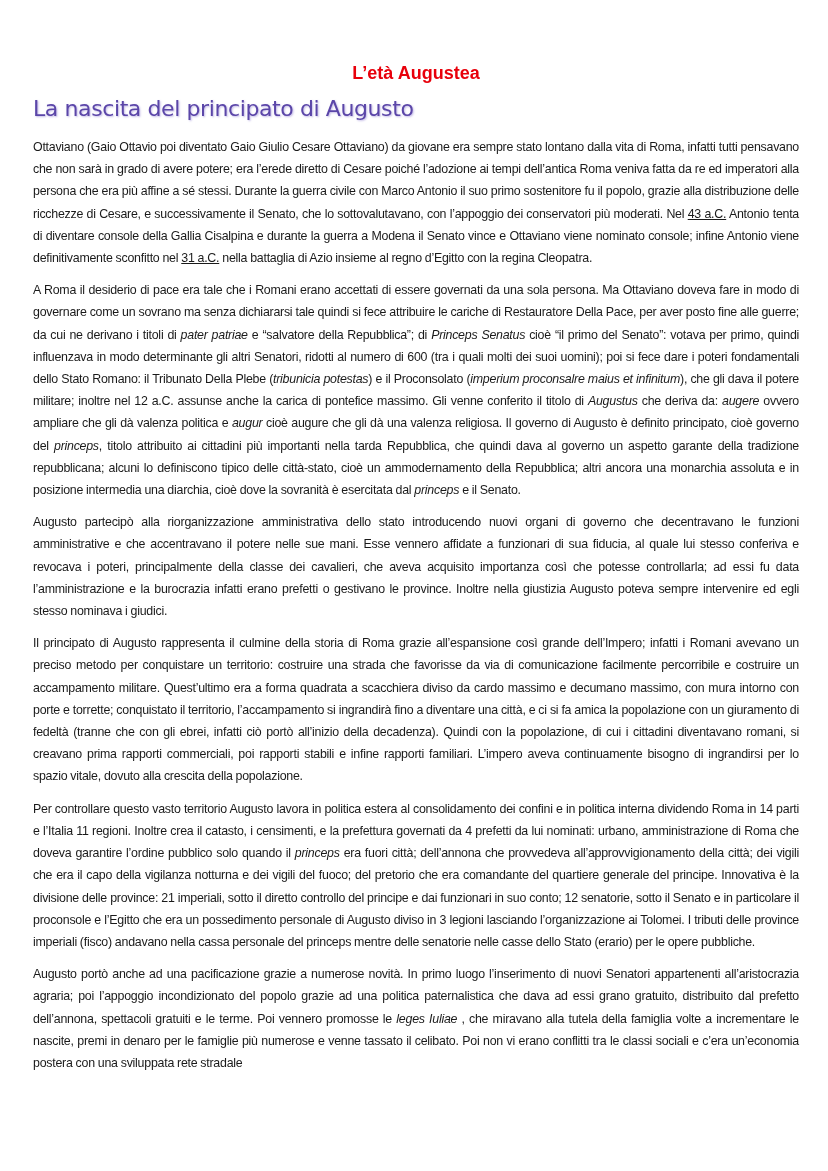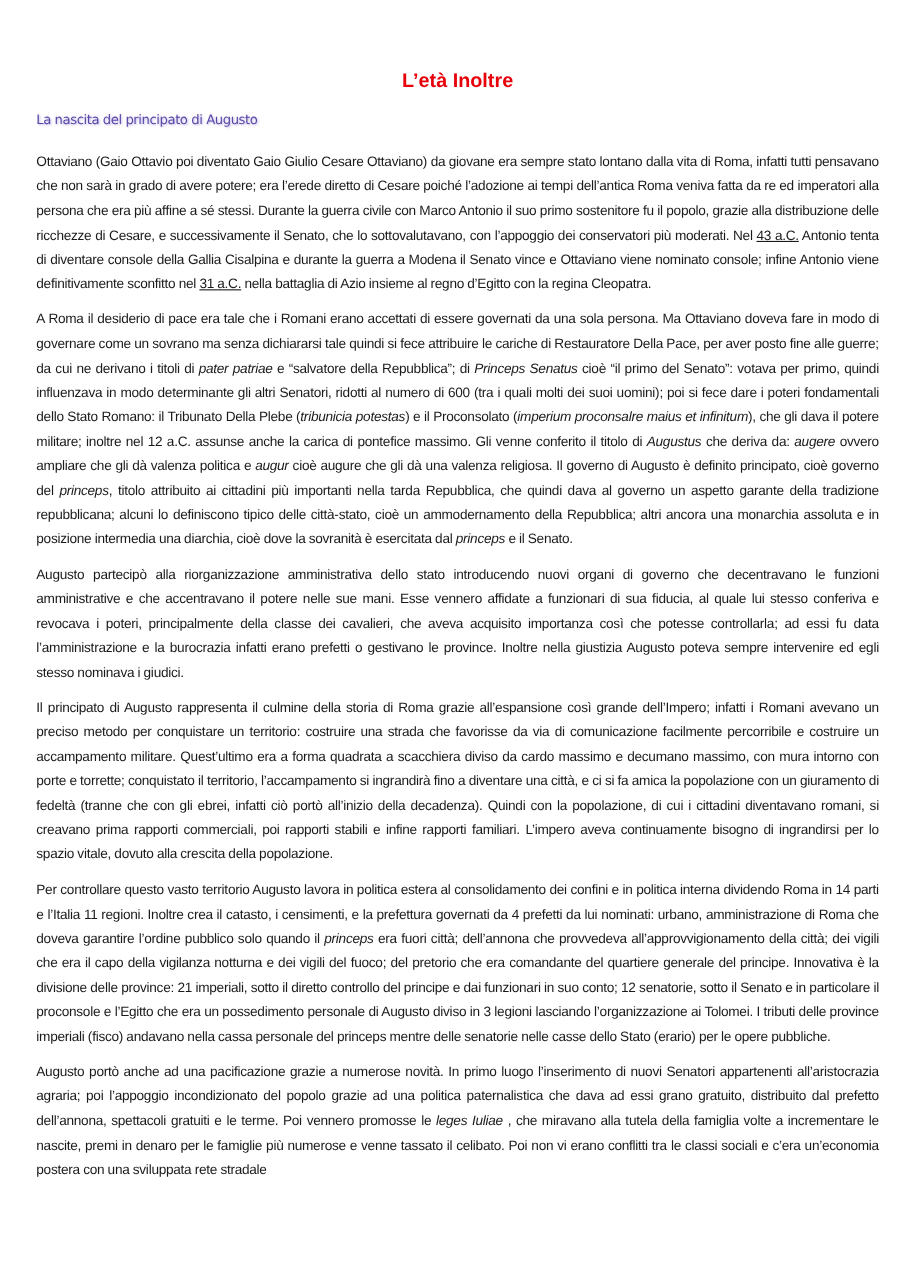--- a/index.html
+++ b/index.html
@@ -7,39 +7,39 @@
   .page {
     position: absolute; left: 33px; top: 60px; width: 766px;
     font-family: "Liberation Sans", sans-serif;
     color: #1a1a1a;
   }
   .title {
     text-align: center; color: #e8000b; font-weight: bold;
     font-size: 18px; margin: 0 0 10px 0; height: 26px; line-height: 26px;
   }
   .subtitle {
-    color: #5b46a8; font-size: 12px; margin: 0 0 14px 0;
+    color: #5b46a8; font-size: 22px; margin: 0 0 14px 0;
     font-family: "DejaVu Sans", sans-serif; font-weight: normal;
     letter-spacing: -0.4px;
     text-shadow: 1px 1px 2px rgba(120,100,200,0.45);
     height: 26px; line-height: 26px;
   }
   .para {
     font-family: "Liberation Sans Narrow", "Liberation Sans", sans-serif;
     font-size: 12.4px; line-height: 22.2px; text-align: justify;
     margin: 0 0 10px 0; letter-spacing: -0.25px; word-spacing: -0.2px;
   }
   .para b { font-weight: normal; }
   .para u { text-decoration: underline; }
 </style>
 </head>
 <body>
 
 <div class="page">
-  <h1 class="title">L’età Inoltre</h1>
+  <h1 class="title">L’età Augustea</h1>
   <h2 class="subtitle">La nascita del principato di Augusto</h2>
   <div id="body">
     <p class="para">Ottaviano (Gaio Ottavio poi diventato Gaio Giulio Cesare Ottaviano) da giovane era sempre stato lontano dalla vita di Roma, infatti tutti pensavano che non sarà in grado di avere potere; era l’<b>erede diretto</b> di Cesare poiché l’adozione ai tempi dell’antica Roma veniva fatta da re ed imperatori alla persona che era più affine a sé stessi. Durante la guerra civile con Marco Antonio il suo primo sostenitore fu il <b>popolo</b>, grazie alla <b>distribuzione delle ricchezze</b> di Cesare, e successivamente il <b>Senato</b>, che lo sottovalutavano, con l’appoggio dei conservatori più moderati. Nel <u>43 a.C.</u> Antonio tenta di diventare console della Gallia Cisalpina e durante la guerra a Modena il Senato vince e Ottaviano viene nominato <b>console</b>; infine Antonio viene definitivamente sconfitto nel <u>31 a.C.</u> nella battaglia di Azio insieme al regno d’Egitto con la regina Cleopatra.</p>
     <p class="para">A Roma il desiderio di pace era tale che i Romani erano accettati di essere governati da una sola persona. Ma Ottaviano doveva fare in modo di governare come un sovrano ma senza dichiararsi tale quindi si fece attribuire le cariche di <b>Restauratore Della Pace</b>, per aver posto fine alle guerre; da cui ne derivano i titoli di <i>pater patriae</i> e “salvatore della Repubblica”; di <b><i>Princeps Senatus</i></b> cioè “il primo del Senato”: votava per primo, quindi influenzava in modo determinante gli altri Senatori, ridotti al numero di 600 (tra i quali molti dei suoi uomini); poi si fece dare i poteri fondamentali dello Stato Romano: il <b>Tribunato Della Plebe</b> (<i>tribunicia potestas</i>) e il <b>Proconsolato</b> (<i>imperium proconsalre maius et infinitum</i>), che gli dava il potere militare; inoltre nel 12 a.C. assunse anche la carica di <b>pontefice massimo</b>. Gli venne conferito il titolo di <b><i>Augustus</i></b> che deriva da: <i>augere</i> ovvero ampliare che gli dà valenza politica e <i>augur</i> cioè augure che gli dà una valenza religiosa. Il governo di Augusto è definito <b>principato</b>, cioè governo del <i>princeps</i>, titolo attribuito ai cittadini più importanti nella tarda Repubblica, che quindi dava al governo un aspetto garante della tradizione repubblicana; alcuni lo definiscono tipico delle <b>città-stato</b>, cioè un ammodernamento della Repubblica; altri ancora una <b>monarchia assoluta</b> e in posizione intermedia una <b>diarchia</b>, cioè dove la sovranità è esercitata dal <i>princeps</i> e il Senato.</p>
     <p class="para">Augusto partecipò alla riorganizzazione amministrativa dello stato introducendo <b>nuovi organi di governo</b> che decentravano le funzioni amministrative e che accentravano il potere nelle sue mani. Esse vennero affidate a <b>funzionari di sua fiducia</b>, al quale lui stesso conferiva e revocava i poteri, principalmente della classe dei cavalieri, che aveva acquisito importanza così che potesse controllarla; ad essi fu data l’amministrazione e la burocrazia infatti erano prefetti o gestivano le province. Inoltre nella giustizia Augusto poteva sempre intervenire ed egli stesso nominava i giudici.</p>
     <p class="para">Il principato di Augusto rappresenta il <b>culmine della storia di Roma</b> grazie all’espansione così grande dell’Impero; infatti i Romani avevano un preciso metodo per conquistare un territorio: costruire una <b>strada</b> che favorisse da via di comunicazione facilmente percorribile e costruire un <b>accampamento</b> militare. Quest’ultimo era a forma quadrata a scacchiera diviso da cardo massimo e decumano massimo, con mura intorno con porte e torrette; conquistato il territorio, l’accampamento si ingrandirà fino a diventare una città, e ci si fa amica la popolazione con un <b>giuramento di fedeltà</b> (tranne che con gli ebrei, infatti ciò portò all’inizio della decadenza). Quindi con la popolazione, di cui i cittadini diventavano romani, si creavano prima rapporti commerciali, poi rapporti stabili e infine rapporti familiari. L’impero aveva continuamente bisogno di ingrandirsi per lo <b>spazio vitale</b>, dovuto alla <b>crescita della popolazione</b>.</p>
     <p class="para">Per controllare questo vasto territorio Augusto lavora in politica estera al <b>consolidamento dei confini</b> e in politica interna dividendo Roma in <b>14 parti</b> e l’Italia <b>11 regioni</b>. Inoltre crea il <b>catasto</b>, i <b>censimenti</b>, e la <b>prefettura</b> governati da 4 prefetti da lui nominati: <b>urbano</b>, amministrazione di Roma che doveva garantire l’ordine pubblico solo quando il <i>princeps</i> era fuori città; <b>dell’annona</b> che provvedeva all’approvvigionamento della città; <b>dei vigili</b> che era il capo della vigilanza notturna e dei vigili del fuoco; <b>del pretorio</b> che era comandante del quartiere generale del principe. Innovativa è la divisione delle <b>province</b>: <b>21 imperiali</b>, sotto il diretto controllo del principe e dai funzionari in suo conto; <b>12 senatorie</b>, sotto il Senato e in particolare il proconsole e l’<b>Egitto</b> che era un possedimento personale di Augusto diviso in 3 legioni lasciando l’organizzazione ai Tolomei. I tributi delle province imperiali (<b>fisco</b>) andavano nella cassa personale del princeps mentre delle senatorie nelle casse dello Stato (<b>erario</b>) per le opere pubbliche.</p>
     <p class="para">Augusto portò anche ad una <b>pacificazione</b> grazie a numerose novità. In primo luogo l’inserimento di nuovi Senatori appartenenti <b>all’aristocrazia agraria</b>; poi l’appoggio incondizionato del popolo grazie ad una <b>politica paternalistica</b> che dava ad essi grano gratuito, distribuito dal prefetto dell’annona, spettacoli gratuiti e le terme. Poi vennero promosse le <b><i>leges Iuliae</i></b> , che miravano alla <b>tutela della famiglia</b> volte a incrementare le nascite, premi in denaro per le famiglie più numerose e venne tassato il celibato. Poi non vi erano conflitti tra le classi sociali e c’era un’<b>economia postera</b> con una sviluppata rete stradale</p>
   </div>
 </div>

